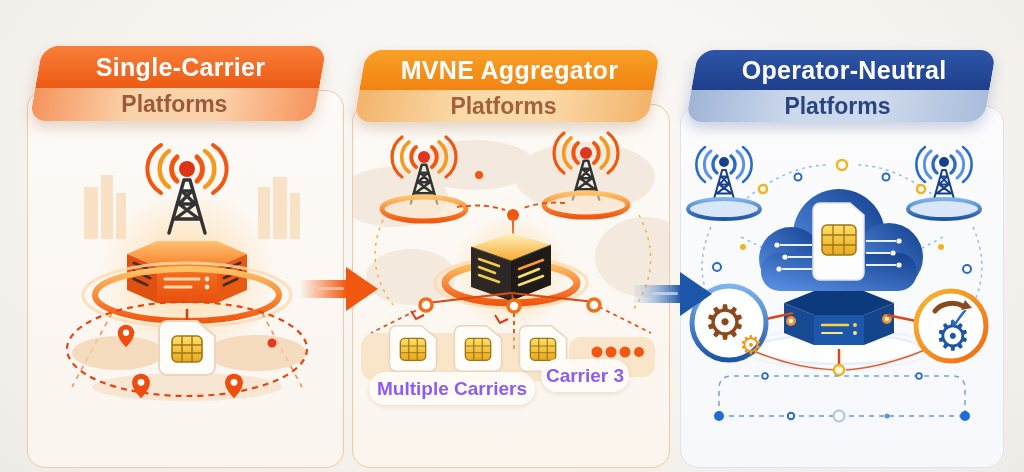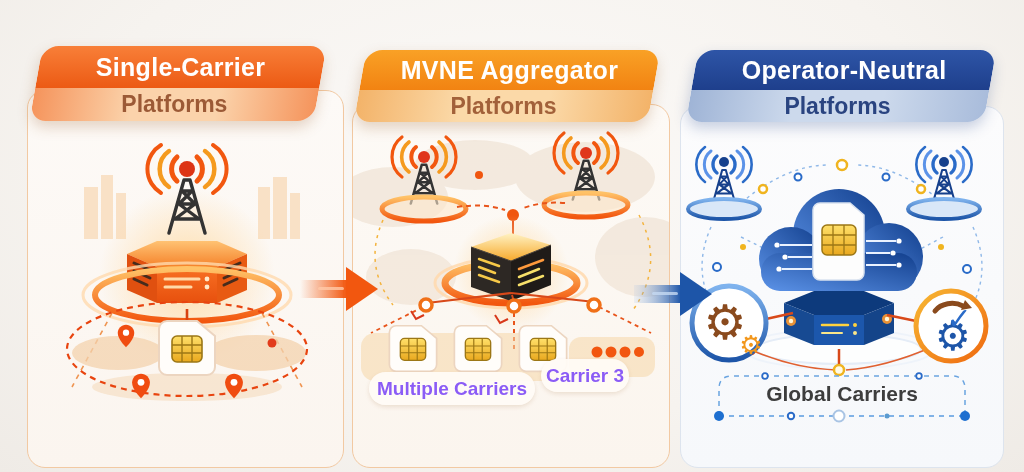--- a/index.html
+++ b/index.html
@@ -352,23 +352,20 @@
       <line x1="38" y1="309" x2="284" y2="309" stroke="#5b9be0" stroke-width="1.5" stroke-dasharray="5 5"></line>
       <circle cx="84" cy="269" r="2.8" fill="#fff" stroke="#2a6bc8" stroke-width="1.8"></circle>
       <circle cx="238" cy="269" r="2.8" fill="#fff" stroke="#2a6bc8" stroke-width="1.8"></circle>
       <circle cx="38" cy="309" r="5" fill="#1e6fd0"></circle>
       <circle cx="110" cy="309" r="3.2" fill="#fff" stroke="#2a6bc8" stroke-width="2"></circle>
       <circle cx="158" cy="309" r="5.5" fill="#fff" stroke="#a9c4e4" stroke-width="2"></circle>
       <circle cx="206" cy="309" r="2.5" fill="#5b9bd0"></circle>
       <circle cx="284" cy="309" r="5" fill="#1e6fd0"></circle>
     </g>
   </svg>
-  <div class="global-label">
-    <span>Global Carriers</span>
-  </div>
 </section>
 
 <div class="banner banner1" style="left:36px;top:46px;width:284px;">
   <div class="skew">
     <div class="b-top">
           <span>Single-Carrier</span>
         </div>
     <div class="b-bot">
           <span>Platforms</span>
         </div>

